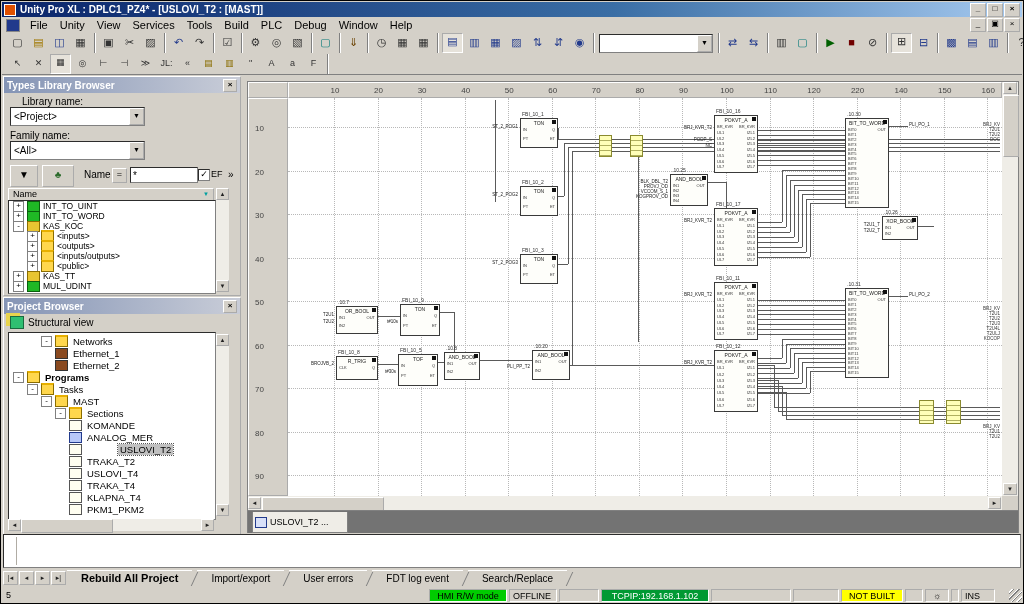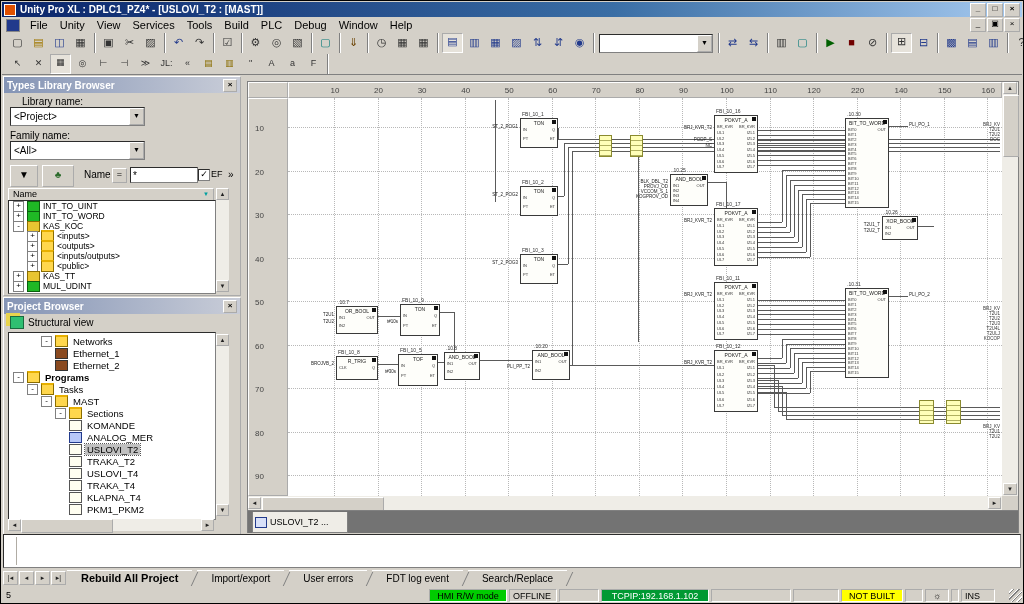--- a/index.html
+++ b/index.html
@@ -338,21 +338,21 @@
           <div style="white-space: nowrap; padding: 0px 2px;">Sections</div>
         </div>
         <div class="trow pbrow" style="top: 86px; padding-left: 60px;">
           <div class="tico i-sec"></div>
           <div style="white-space: nowrap; padding: 0px 2px;">KOMANDE</div>
         </div>
         <div class="trow pbrow" style="top: 98px; padding-left: 60px;">
           <div class="tico i-secb"></div>
           <div style="white-space: nowrap; padding: 0px 2px;">ANALOG_MER</div>
         </div>
-        <div class="trow pbrow" style="top: 110px; padding-left: 60px;">
+        <div class="trow pbrow" style="top: 110px; padding-left: 60px; gap: 33px;">
           <div class="tico i-sec"></div>
           <div class="sel" style="white-space: nowrap; padding: 0px 2px;">USLOVI_T2</div>
         </div>
         <div class="trow pbrow" style="top: 122px; padding-left: 60px;">
           <div class="tico i-sec"></div>
           <div style="white-space: nowrap; padding: 0px 2px;">TRAKA_T2</div>
         </div>
         <div class="trow pbrow" style="top: 134px; padding-left: 60px;">
           <div class="tico i-sec"></div>
           <div style="white-space: nowrap; padding: 0px 2px;">USLOVI_T4</div>

